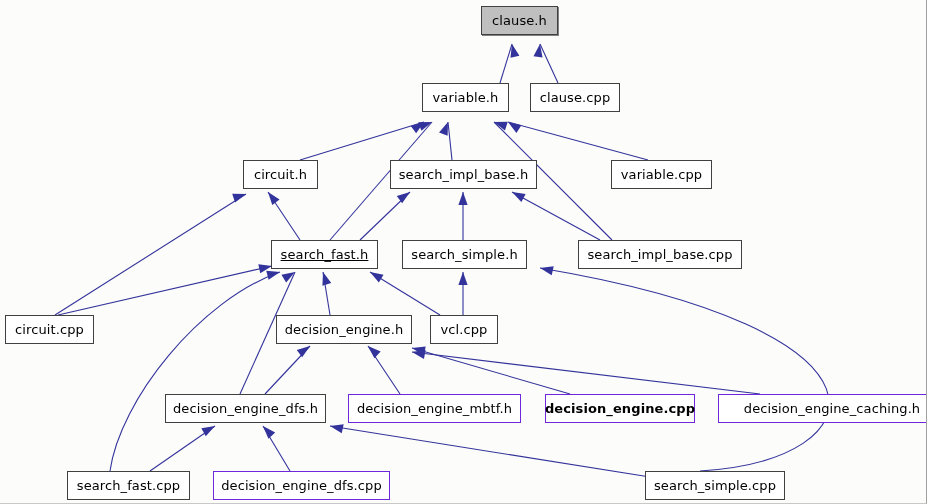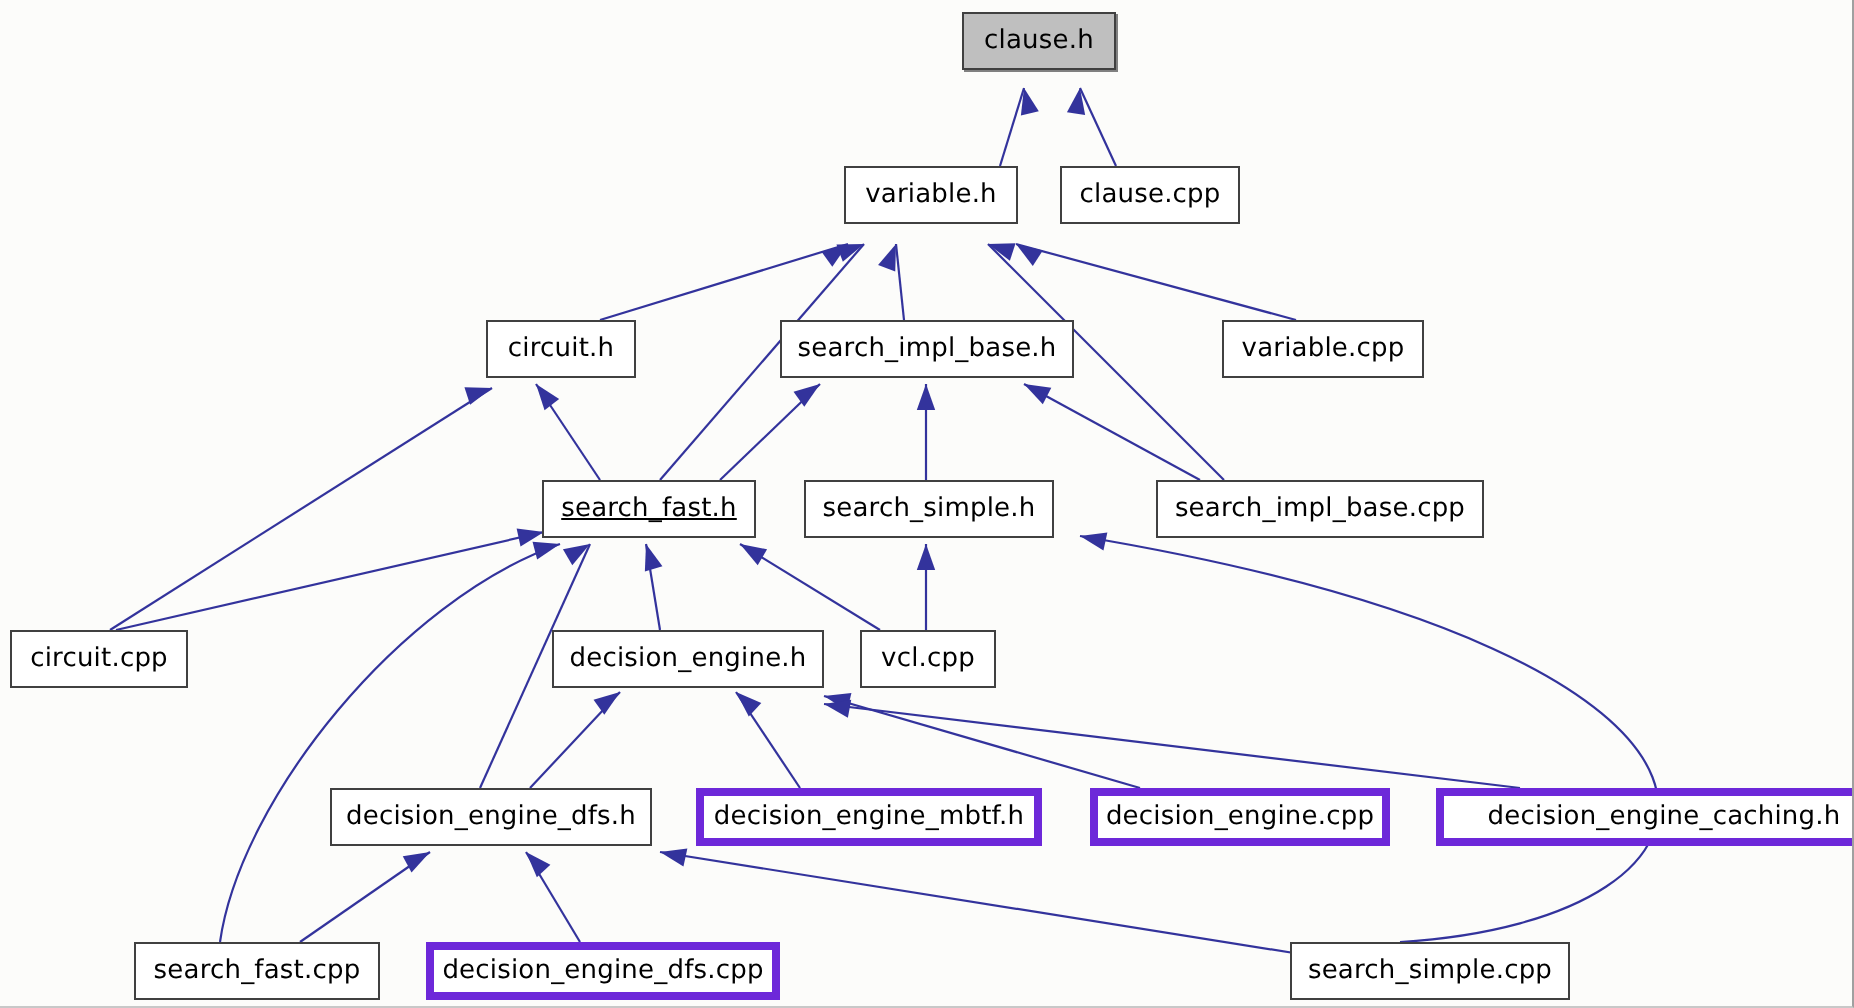--- a/index.html
+++ b/index.html
@@ -26,21 +26,21 @@
     height: 504px;
     pointer-events: none;
   }
   .node {
     position: absolute;
     box-sizing: border-box;
     display: flex;
     align-items: center;
     justify-content: center;
     background: #ffffff;
-    border: 4px solid #6d28d9;
+    border: 1px solid #6d28d9;
     color: #000000;
     font-size: 13px;
     line-height: 1;
     white-space: nowrap;
     letter-spacing: 0.1px;
   }
   .node.highlight {
     background: #bfbfbf;
     border: 1px solid #404040;
     box-shadow: 1px 1px 0 #808080;
@@ -146,21 +146,21 @@
     </div>
     <div class="node thick" style="left: 430px; top: 315px; width: 68px; height: 29px;">
       <span class="node-label">vcl.cpp</span>
     </div>
     <div class="node thick" style="left: 165px; top: 394px; width: 161px; height: 29px;">
       <span class="node-label">decision_engine_dfs.h</span>
     </div>
     <div class="node" style="left: 348px; top: 394px; width: 173px; height: 29px;">
       <span class="node-label">decision_engine_mbtf.h</span>
     </div>
-    <div class="node" style="left: 545px; top: 394px; width: 150px; height: 29px;">
+    <div class="node" style="left: 545px; top: 394px; width: 150px; height: 29px; font-weight: bold;">
       <span class="node-label">decision_engine.cpp</span>
     </div>
     <div class="node" style="left: 718px; top: 394px; width: 228px; height: 29px;">
       <span class="node-label">decision_engine_caching.h</span>
     </div>
     <div class="node thick" style="left: 67px; top: 471px; width: 123px; height: 29px;">
       <span class="node-label">search_fast.cpp</span>
     </div>
     <div class="node" style="left: 213px; top: 471px; width: 177px; height: 29px;">
       <span class="node-label">decision_engine_dfs.cpp</span>

